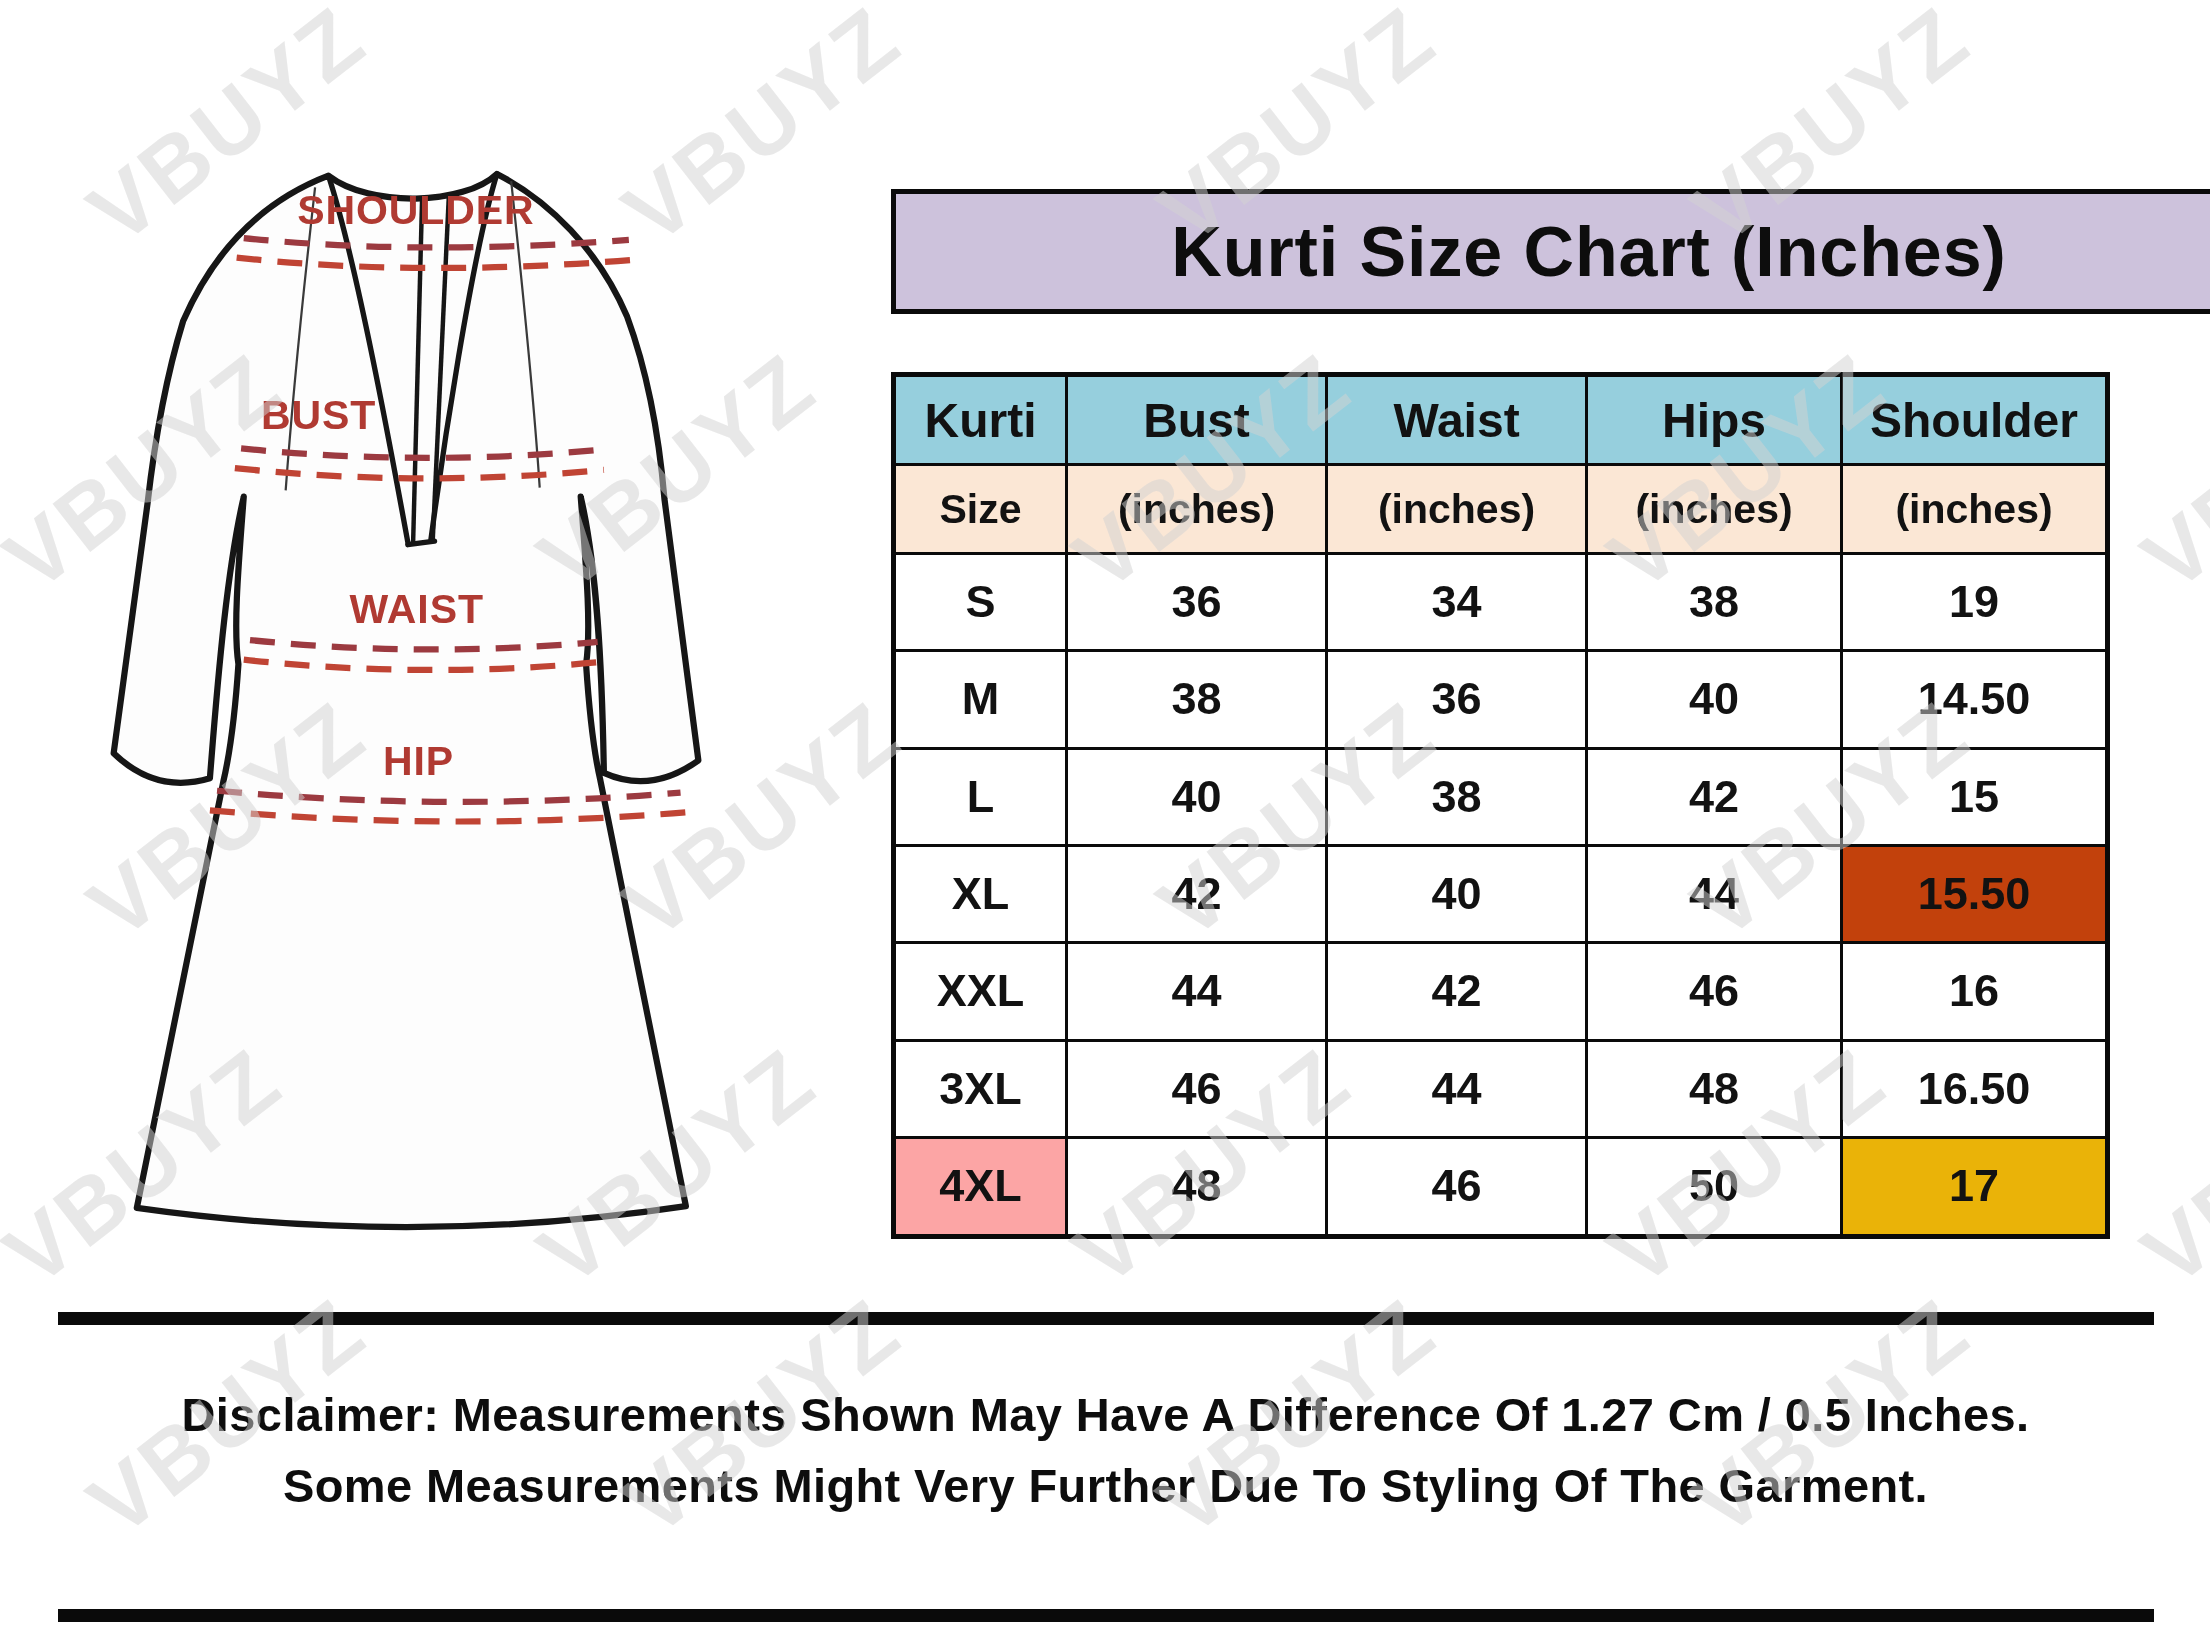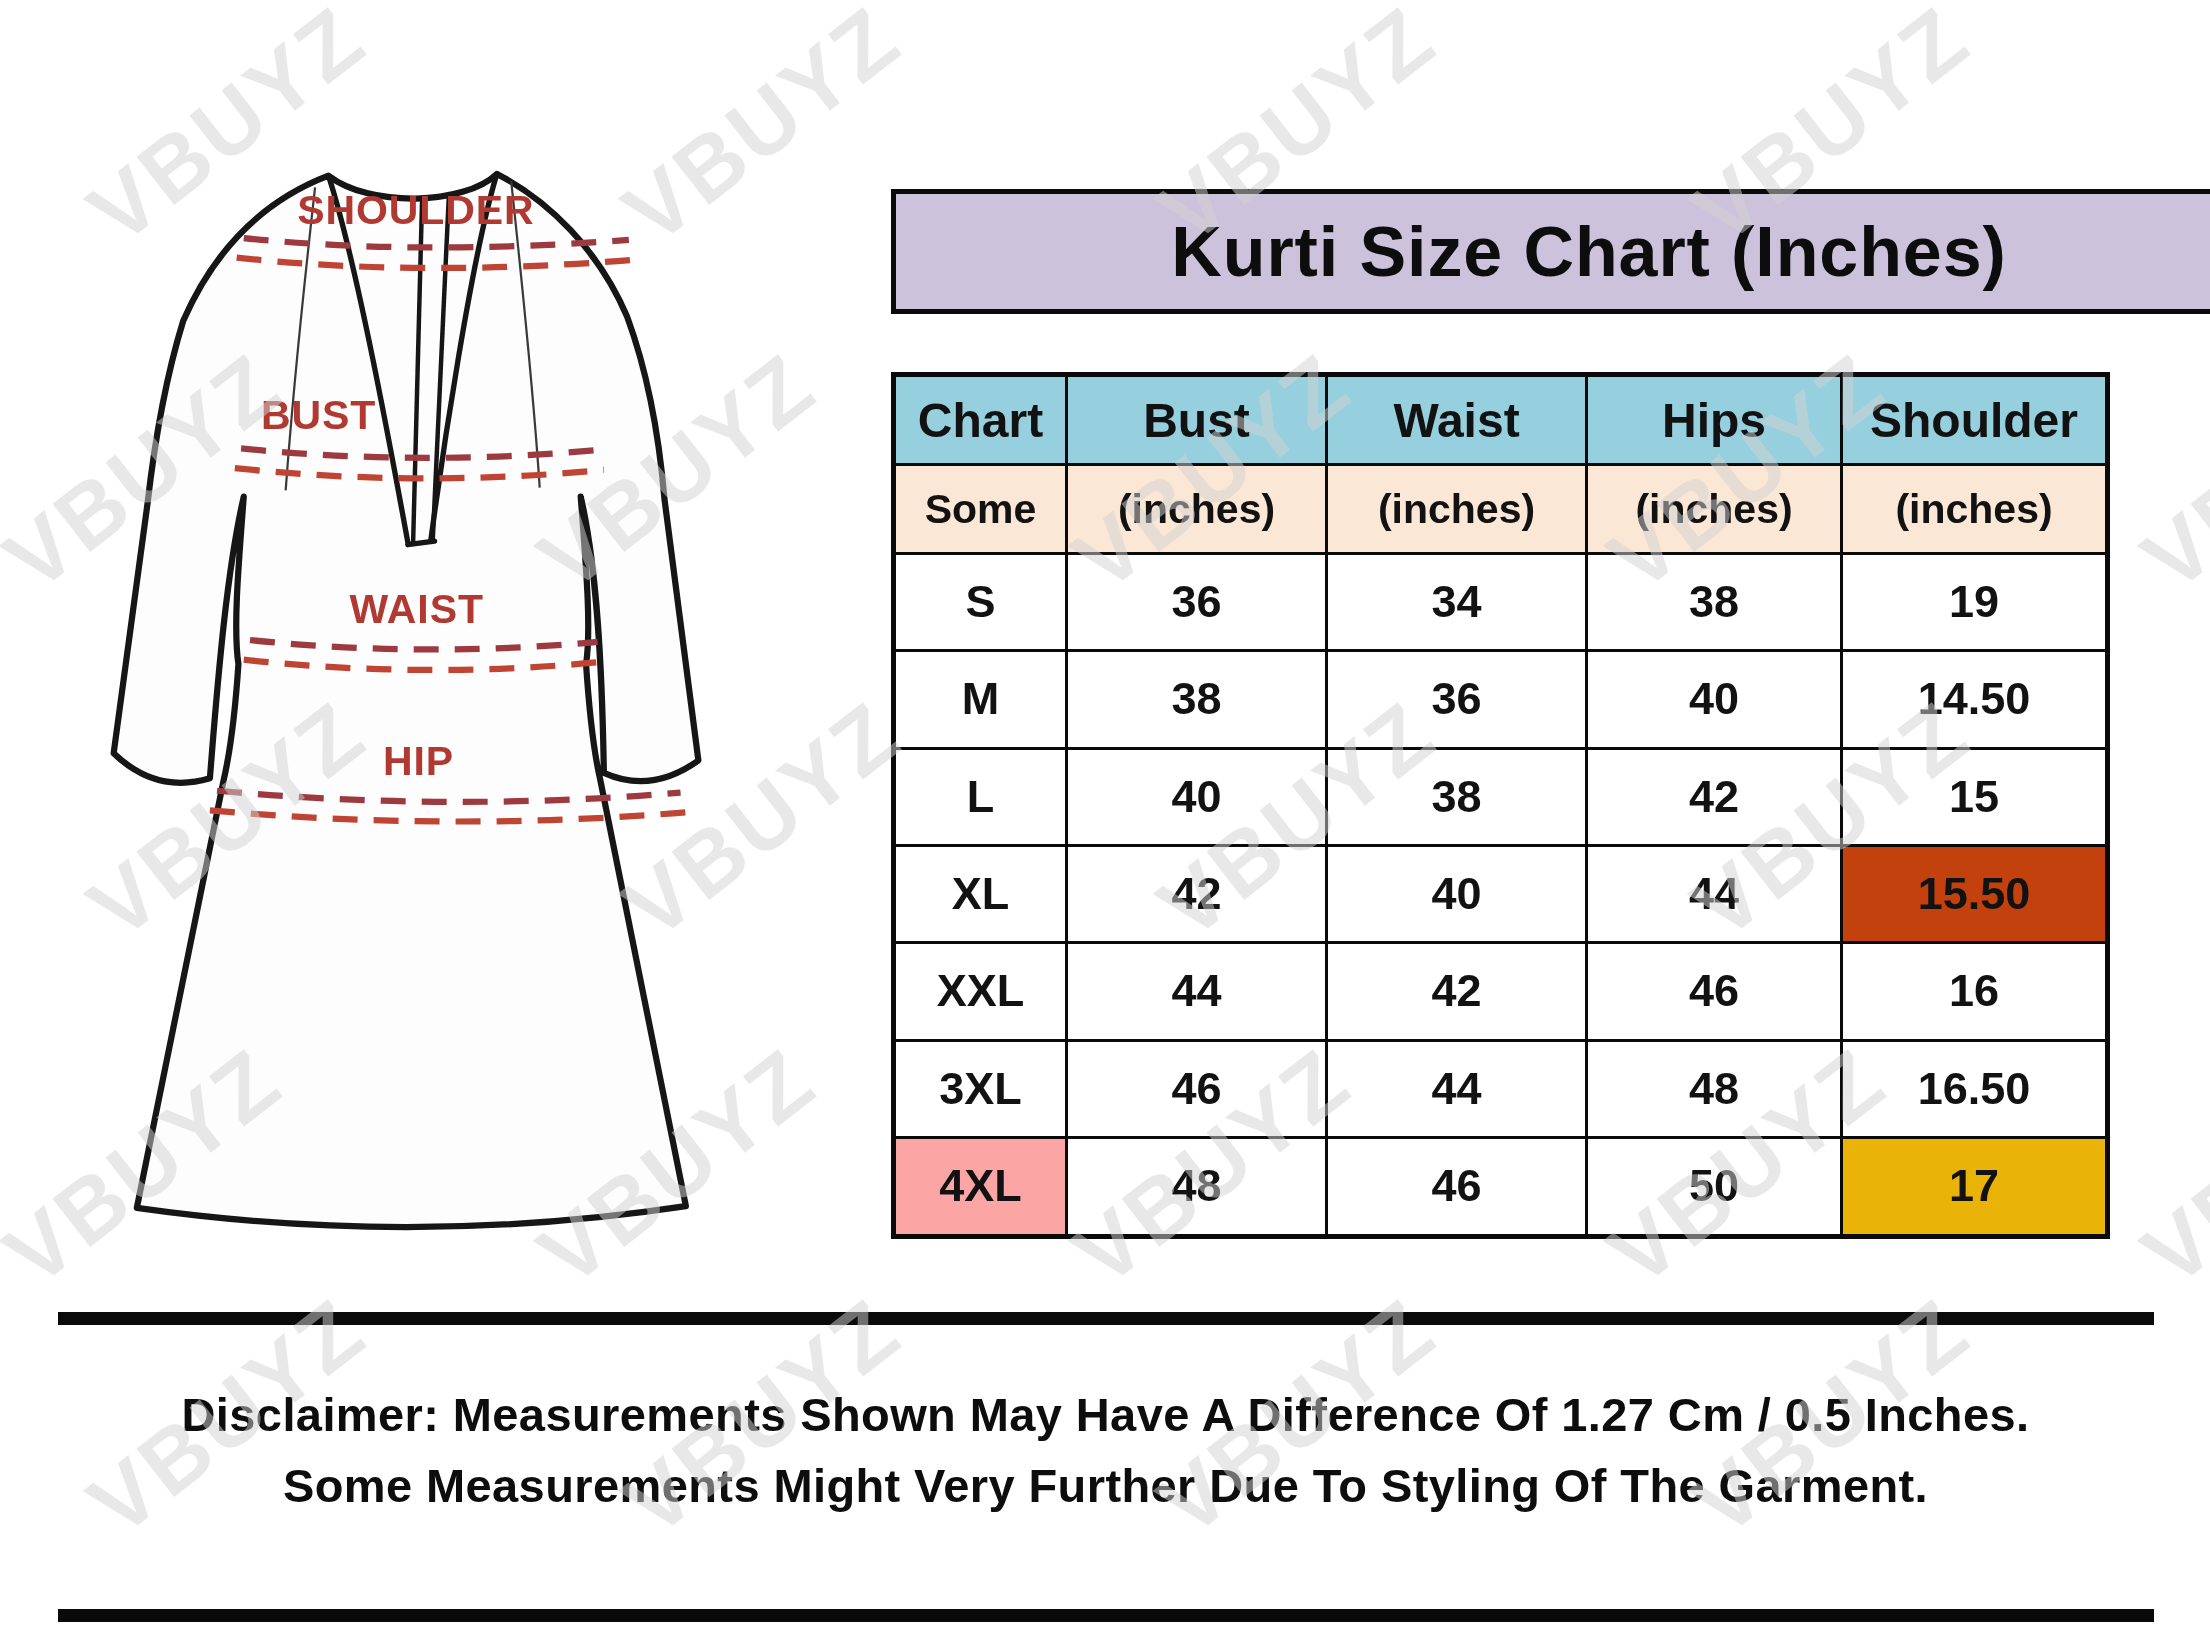--- a/index.html
+++ b/index.html
@@ -120,28 +120,28 @@
     <table class="size-table">
       <colgroup>
         <col style="width:173px">
           <col style="width:260px">
           <col style="width:260px">
         <col style="width:255px">
           <col style="width:266px">
       </colgroup>
       <tbody>
           <tr class="hdr">
-            <th style="background: rgb(150, 207, 221);">Chart</th>
+            <th style="background: rgb(150, 207, 221);">Kurti</th>
             <th style="background: rgb(150, 207, 221);">Bust</th>
             <th style="background: rgb(150, 207, 221);">Waist</th>
             <th style="background: rgb(150, 207, 221);">Hips</th>
             <th style="background: rgb(150, 207, 221);">Shoulder</th>
           </tr>
           <tr class="sub">
-            <td style="background: rgb(251, 231, 213);">Some</td>
+            <td style="background: rgb(251, 231, 213);">Size</td>
             <td style="background: rgb(251, 231, 213);">(inches)</td>
             <td style="background: rgb(251, 231, 213);">(inches)</td>
             <td style="background: rgb(251, 231, 213);">(inches)</td>
             <td style="background: rgb(251, 231, 213);">(inches)</td>
           </tr>
           <tr class="data">
             <td style="background: rgb(255, 255, 255);">S</td>
             <td style="background: rgb(255, 255, 255);">36</td>
             <td style="background: rgb(255, 255, 255);">34</td>
             <td style="background: rgb(255, 255, 255);">38</td>

